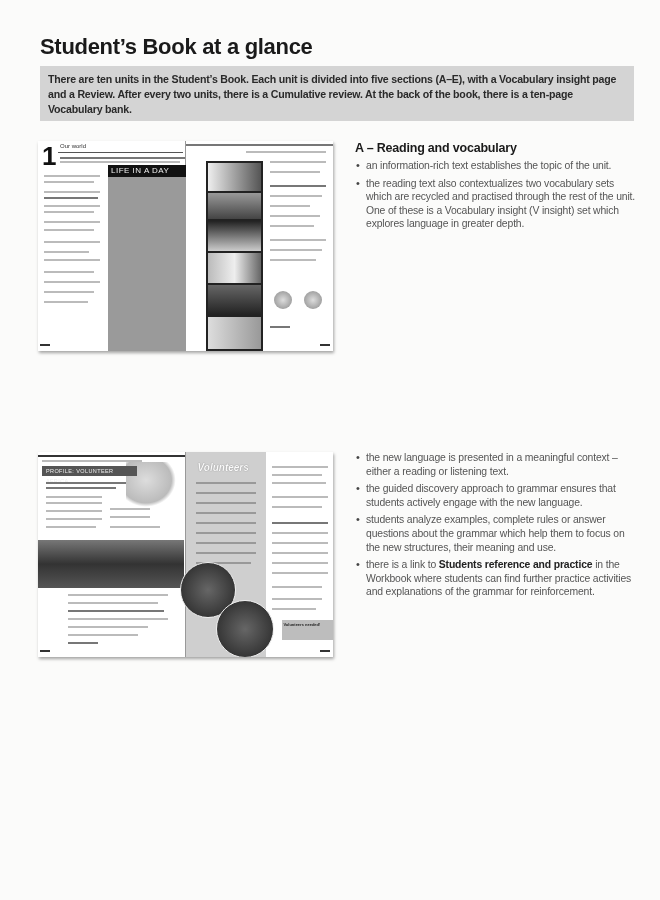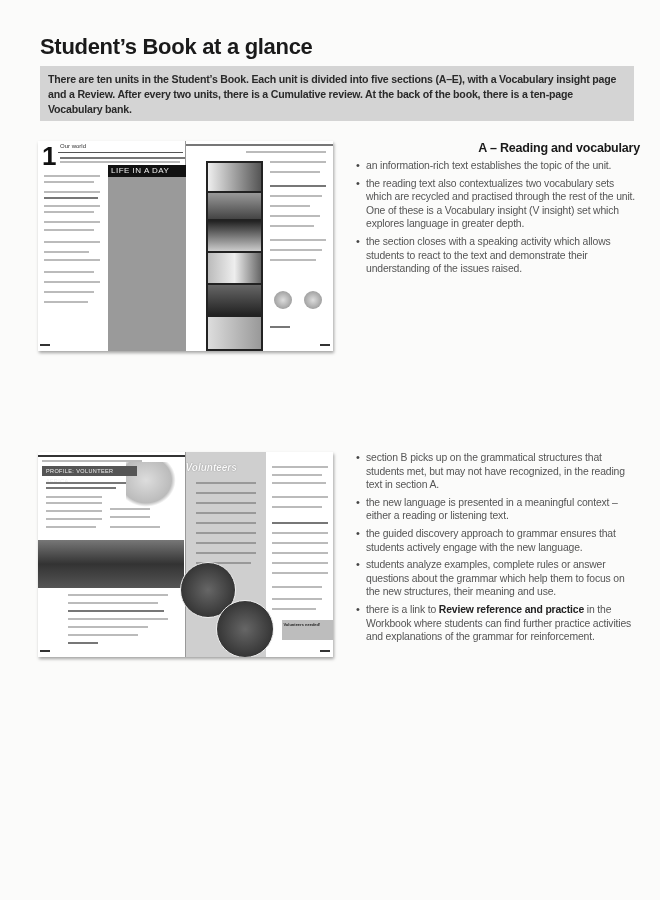--- a/index.html
+++ b/index.html
@@ -37,28 +37,28 @@
   .reading-col { position: absolute; left: 70px; top: 28px; width: 78px; height: 182px; background: #9a9a9a; }
   .life-banner { position: absolute; left: 70px; top: 24px; width: 88px; height: 12px; background: #111; color: #eee; font-size: 8px; padding-left: 3px; line-height: 12px; letter-spacing: 0.5px; }
   .photo-strip { position: absolute; left: 155px; top: 20px; width: 57px; height: 190px; background: #222; }
   .photo { position: absolute; left: 2px; width: 53px; }
   .circle-graph { position: absolute; width: 18px; height: 18px; border-radius: 50%; background: radial-gradient(#ddd, #888); }
 
   .profile-banner { position: absolute; left: 4px; top: 14px; width: 95px; height: 10px; background: #555; color: #eee; font-size: 5.5px; line-height: 10px; padding-left: 4px; letter-spacing: 0.4px; }
   .africa { position: absolute; left: 88px; top: 10px; width: 50px; height: 45px; background: radial-gradient(ellipse at 40% 40%, #ddd, #bbb 60%, transparent 70%); }
   .kids-photo { position: absolute; left: 0; top: 88px; width: 146px; height: 48px; background: linear-gradient(180deg,#777,#333 50%,#555); }
   .right-b-bg { position: absolute; left: 0; top: 0; width: 80px; height: 100%; background: #cfcfcf; }
-  .vol-title { position: absolute; left: 0; top: 10px; font-size: 10px; font-weight: bold; color: #fafafa; text-shadow: 0 0 1px #666; font-style: italic; text-align: center; }
+  .vol-title { position: absolute; left: 12px; top: 10px; font-size: 10px; font-weight: bold; color: #fafafa; text-shadow: 0 0 1px #666; font-style: italic; text-align: center; }
   .circle-photo { position: absolute; border-radius: 50%; background: radial-gradient(#666, #222); border: 1px solid #eee; }
   .vol-needed { position: absolute; left: 96px; top: 168px; width: 52px; height: 20px; background: #bdbdbd; font-size: 4px; color: #222; padding: 2px; font-weight: bold; }
 
   .section { position: absolute; left: 355px; width: 285px; }
   .sec-a { top: 141px; }
   .sec-b { top: 451px; }
-  .sec-head { font-size: 12.5px; font-weight: bold; color: #1a1a1a; margin-bottom: 4px; letter-spacing: -0.2px; text-align: right; }
+  .sec-head { font-size: 12.5px; font-weight: bold; color: #1a1a1a; margin-bottom: 4px; letter-spacing: -0.2px; }
   .bullets { list-style: none; }
   .bullets li {
     position: relative; padding-left: 11px; font-size: 10.4px; line-height: 13.6px; color: #555;
     margin-bottom: 4px; letter-spacing: -0.15px;
   }
   .bullets li::before { content: "•"; position: absolute; left: 1px; top: 0; color: #444; font-size: 11px; }
   .bullets li b { color: #222; }
 </style>
 </head>
 <body>
@@ -117,21 +117,20 @@
     <div class="line dark" style="left:84px;top:185px;width:20px;"></div>
     <div class="line black" style="left:134px;top:203px;width:10px;"></div>
   </div>
 </div>
 
 <div class="section sec-a">
   <h2 class="sec-head">A – Reading and vocabulary</h2>
   <ul class="bullets">
     <li>an information-rich text establishes the topic of the unit.</li>
     <li>the reading text also contextualizes two vocabulary sets which are recycled and practised through the rest of the unit. One of these is a Vocabulary insight (V insight) set which explores language in greater depth.</li>
-    <li>the section closes with a speaking activity which allows students to react to the text and demonstrate their understanding of the issues raised.</li>
   </ul>
 </div>
 
 <div class="spread spread-b">
   <div class="page page-l">
     <div class="line black" style="left:0;top:3px;width:147px;"></div>
     <div class="line" style="left:4px;top:8px;width:100px;"></div>
     <div class="africa"></div>
     <div class="profile-banner">PROFILE: VOLUNTEER AFRICA</div>
     <div class="line dark" style="left:8px;top:30px;width:80px;"></div>
@@ -182,19 +181,18 @@
     <div class="line" style="left:86px;top:156px;width:44px;"></div>
     <div class="circle-photo" style="left:-6px;top:110px;width:56px;height:56px;"></div>
     <div class="circle-photo" style="left:30px;top:148px;width:58px;height:58px;"></div>
     <div class="vol-needed">Volunteers needed!</div>
     <div class="line black" style="left:134px;top:198px;width:10px;"></div>
   </div>
 </div>
 
 <div class="section sec-b">
   <ul class="bullets">
-    <li>section B picks up on the grammatical structures that students met, but may not have recognized, in the reading text in section A.</li>
     <li>the new language is presented in a meaningful context – either a reading or listening text.</li>
     <li>the guided discovery approach to grammar ensures that students actively engage with the new language.</li>
     <li>students analyze examples, complete rules or answer questions about the grammar which help them to focus on the new structures, their meaning and use.</li>
-    <li><span>there is a link to </span><b>Review reference and practice</b><span> in the Workbook where students can find further practice activities and explanations of the grammar for reinforcement.</span></li>
+    <li><span>there is a link to </span><b>Students reference and practice</b><span> in the Workbook where students can find further practice activities and explanations of the grammar for reinforcement.</span></li>
   </ul>
 </div>
 
 </body></html>

